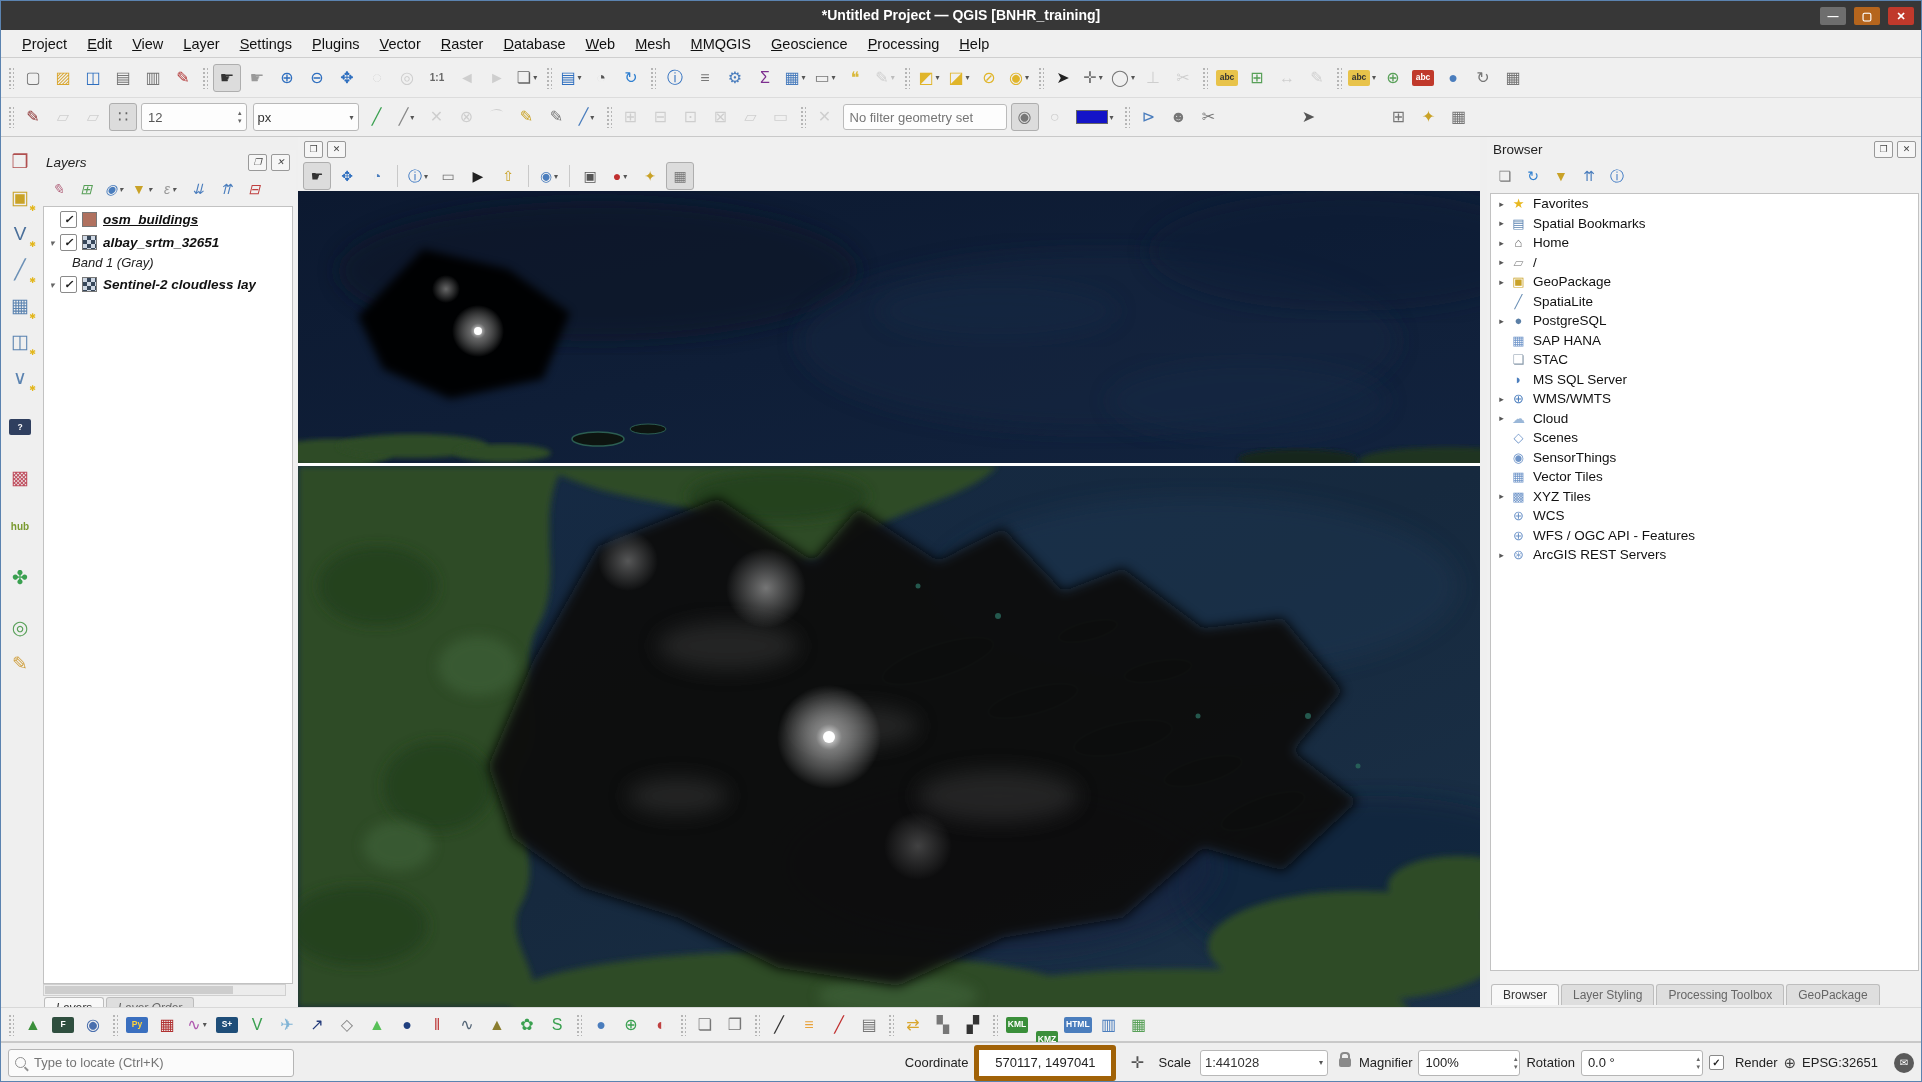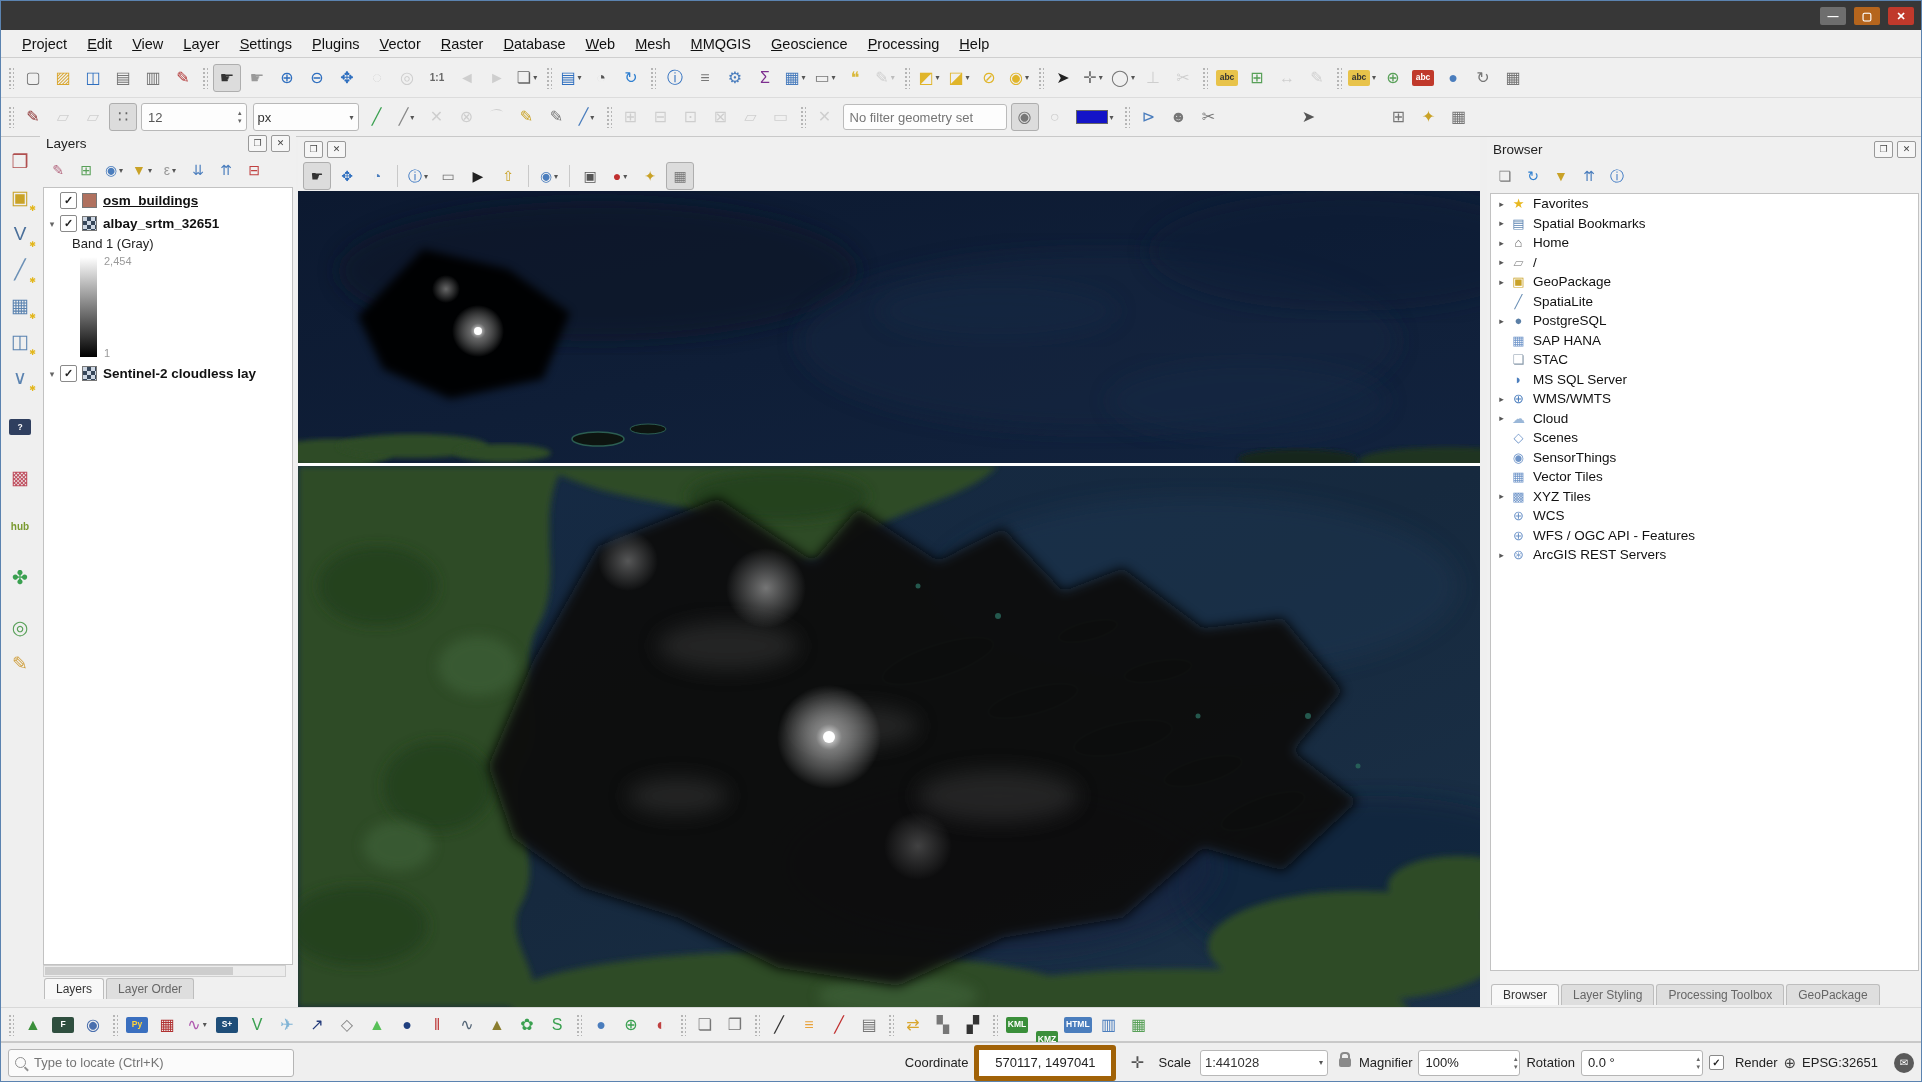--- a/index.html
+++ b/index.html
@@ -56,21 +56,21 @@
   .phead{height:24px;display:flex;align-items:center;padding:0 6px;}
   .ptitle{font-size:13.5px;color:#222;flex:1;}
   .pbtns{display:flex;gap:4px;}
   .pbtn{width:17px;height:15px;border:1px solid #999;border-radius:2px;display:flex;align-items:center;justify-content:center;
     font-size:9px;color:#444;background:#f6f6f6;}
   .ptool{height:30px;display:flex;align-items:center;padding-left:4px;}
   .ptool .tbtn{min-width:24px;height:24px;}
   .ptool .ic{font-size:14px;}
   .tree{position:absolute;left:3px;right:3px;background:#fff;border:1px solid #c2c2c2;overflow:hidden;}
   
-  #layersPanel{left:40px;top:131px;width:256px;height:870px;}
+  #layersPanel{left:40px;top:150px;width:256px;height:870px;font-style:italic;}
   #layersPanel .tree{top:56px;bottom:36px;}
   .lrow{display:flex;align-items:center;height:21px;margin-top:2px;font-size:13.5px;white-space:nowrap;}
   .larrow{width:16px;text-align:center;color:#666;font-size:9px;flex:none;}
   .cbx{width:15px;height:15px;border:1px solid #8a8a8a;background:#fff;border-radius:2px;display:inline-flex;align-items:center;
     justify-content:center;font-size:11px;font-weight:bold;color:#222;flex:none;margin-right:5px;}
   .swatch{width:15px;height:15px;border:1px solid #777;flex:none;margin-right:6px;box-sizing:border-box;}
   .swatch.brown{background:#b0715f;}
   .swatch.checker{background-image:linear-gradient(45deg,#37475a 25%,transparent 25%,transparent 75%,#37475a 75%),
     linear-gradient(45deg,#37475a 25%,#cfd8e4 25%,#cfd8e4 75%,#37475a 75%);background-size:8px 8px;background-position:0 0,4px 4px;}
   .lname{font-weight:bold;color:#111;overflow:hidden;text-overflow:clip;}
@@ -124,20 +124,21 @@
   .crsglobe{font-size:15px;color:#444;}
   .msgbtn{width:20px;height:20px;border-radius:50%;background:#5a5a5a;color:#fff;display:inline-flex;align-items:center;
     justify-content:center;font-size:10px;margin-left:10px;}
   .sb-epsg{font-weight:normal;}
 </style>
 </head>
 <body>
 <div class="frame"></div>
 
 <div class="titlebar">
+  <div class="title">*Untitled Project — QGIS [BNHR_training]</div>
   <div class="winctl">
       <span class="tbtn">
         <span class="chip" style="background: rgb(110, 110, 110); color: rgb(255, 255, 255);">—</span>
       </span>
       <span class="tbtn">
         <span class="chip" style="background: rgb(181, 101, 29); color: rgb(255, 255, 255);">▢</span>
       </span>
       <span class="tbtn">
         <span class="chip" style="background: rgb(192, 57, 43); color: rgb(255, 255, 255);">✕</span>
       </span>
@@ -541,25 +542,20 @@
       <span class="swatch brown"></span>
       <span class="lname active">osm_buildings</span>
     </div>
     <div class="lrow">
       <span class="larrow">▾</span>
       <span class="cbx">✓</span>
       <span class="swatch checker"></span>
       <span class="lname">albay_srtm_32651</span>
     </div>
     <div class="bandrow">Band 1 (Gray)</div>
-    <div class="rampwrap">
-      <span class="ramp"></span>
-      <span class="rampmax">2,454</span>
-      <span class="rampmin">1</span>
-    </div>
     <div class="lrow">
       <span class="larrow">▾</span>
       <span class="cbx">✓</span>
       <span class="swatch checker"></span>
       <span class="lname">Sentinel-2 cloudless lay</span>
     </div>
   </div>
   <div class="hscroll">
       <span class="thumb"></span>
     </div>

